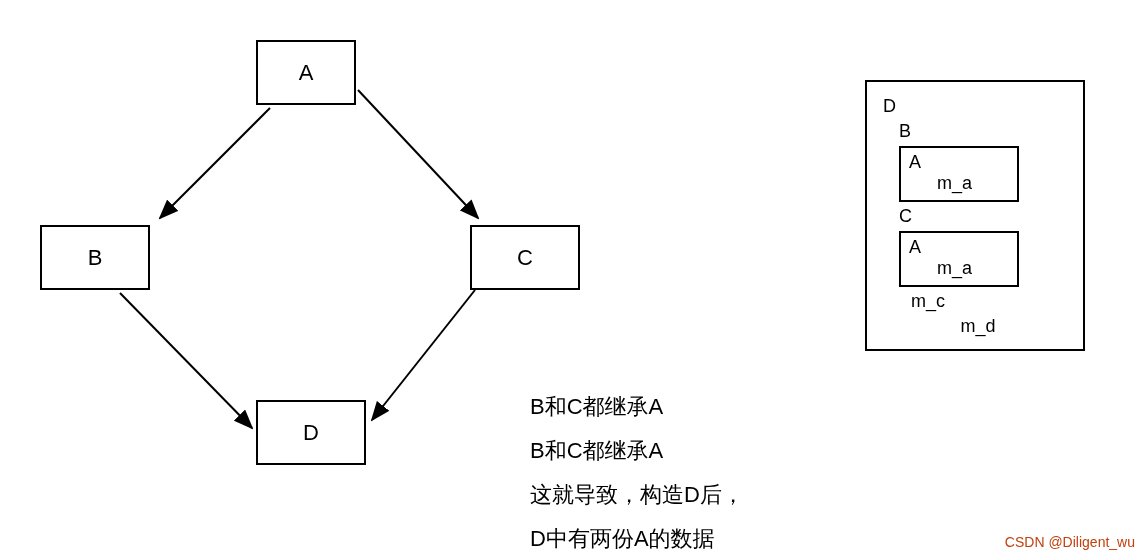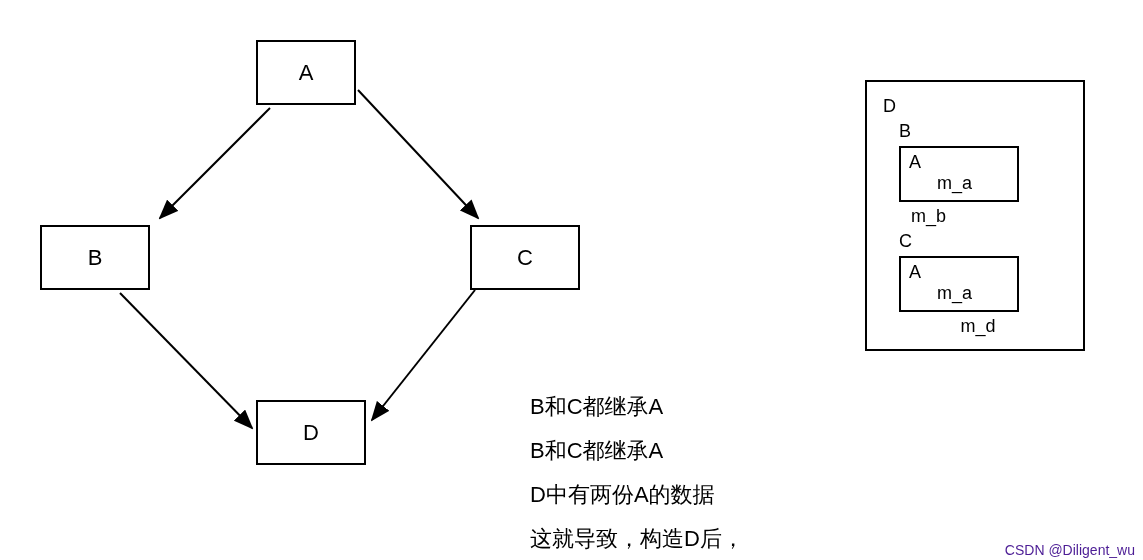--- a/index.html
+++ b/index.html
@@ -46,23 +46,23 @@
     }
     .mem-indent1 {
       margin-left: 16px;
     }
     .mem-indent2 {
       margin-left: 28px;
     }
     .watermark {
       position: absolute;
       right: 8px;
-      bottom: 2px;
+      bottom: 10px;
       font-size: 14px;
-      color: #4c1d95;
+      color: #c2410c;
       margin-top: 21px;
     }
     svg.arrow-layer {
       position: absolute;
       left: 0;
       top: 0;
       width: 1143px;
       height: 560px;
       pointer-events: none;
     }
@@ -87,33 +87,33 @@
   <line x1="358" y1="90" x2="478" y2="218" stroke="#000" stroke-width="2" marker-end="url(#arrowhead)"></line>
 
   <line x1="120" y1="293" x2="252" y2="428" stroke="#000" stroke-width="2" marker-end="url(#arrowhead)"></line>
 
   <line x1="475" y1="290" x2="372" y2="420" stroke="#000" stroke-width="2" marker-end="url(#arrowhead)"></line>
 </svg>
 
 <div class="text-block" style="left:530px; top:385px;">
   <div>B和C都继承A</div>
   <div>B和C都继承A</div>
+  <div>这就导致，构造D后，</div>
   <div>D中有两份A的数据</div>
-  <div>这就导致，构造D后，</div>
 </div>
 
 <div class="mem-panel" style="left:865px; top:80px; width:220px;">
   <div class="mem-label">D</div>
   <div class="mem-label mem-indent1">B</div>
   <div class="mem-inner-box mem-indent1">
     <div>A</div>
     <div class="mem-indent2">m_a</div>
   </div>
-  <div class="mem-label mem-indent2">m_b</div>
   <div class="mem-label mem-indent1">C</div>
   <div class="mem-inner-box mem-indent1">
     <div>A</div>
     <div class="mem-indent2">m_a</div>
   </div>
+  <div class="mem-label mem-indent2">m_c</div>
   <div class="mem-label" style="margin-left:6px;text-align:center;">m_d</div>
 </div>
 
 <div class="watermark">CSDN @Diligent_wu</div>
 
 </body></html>

